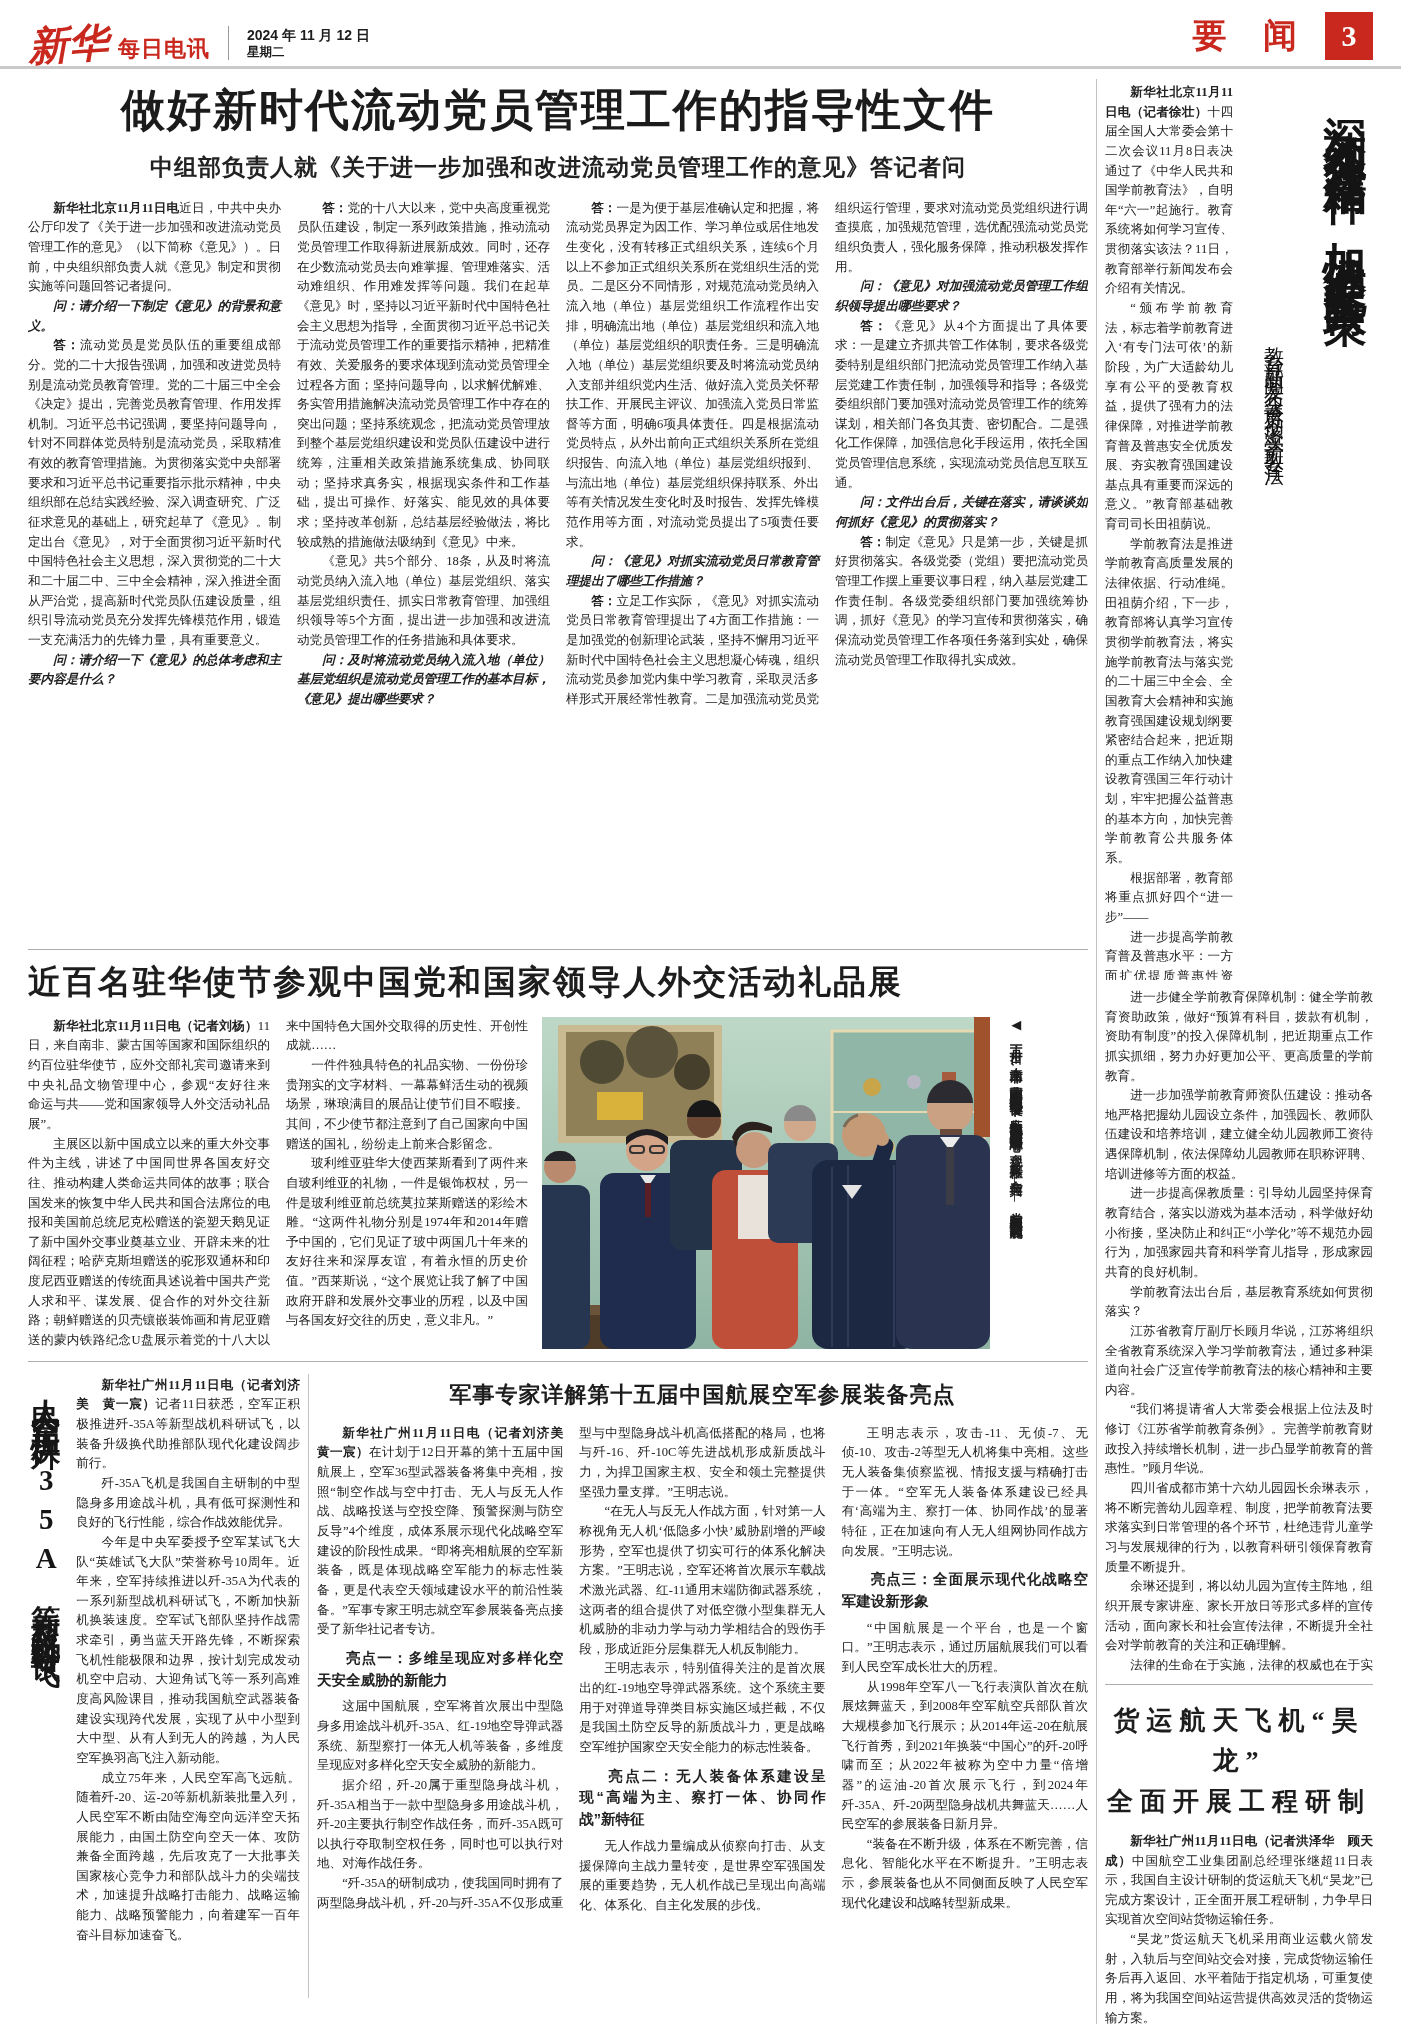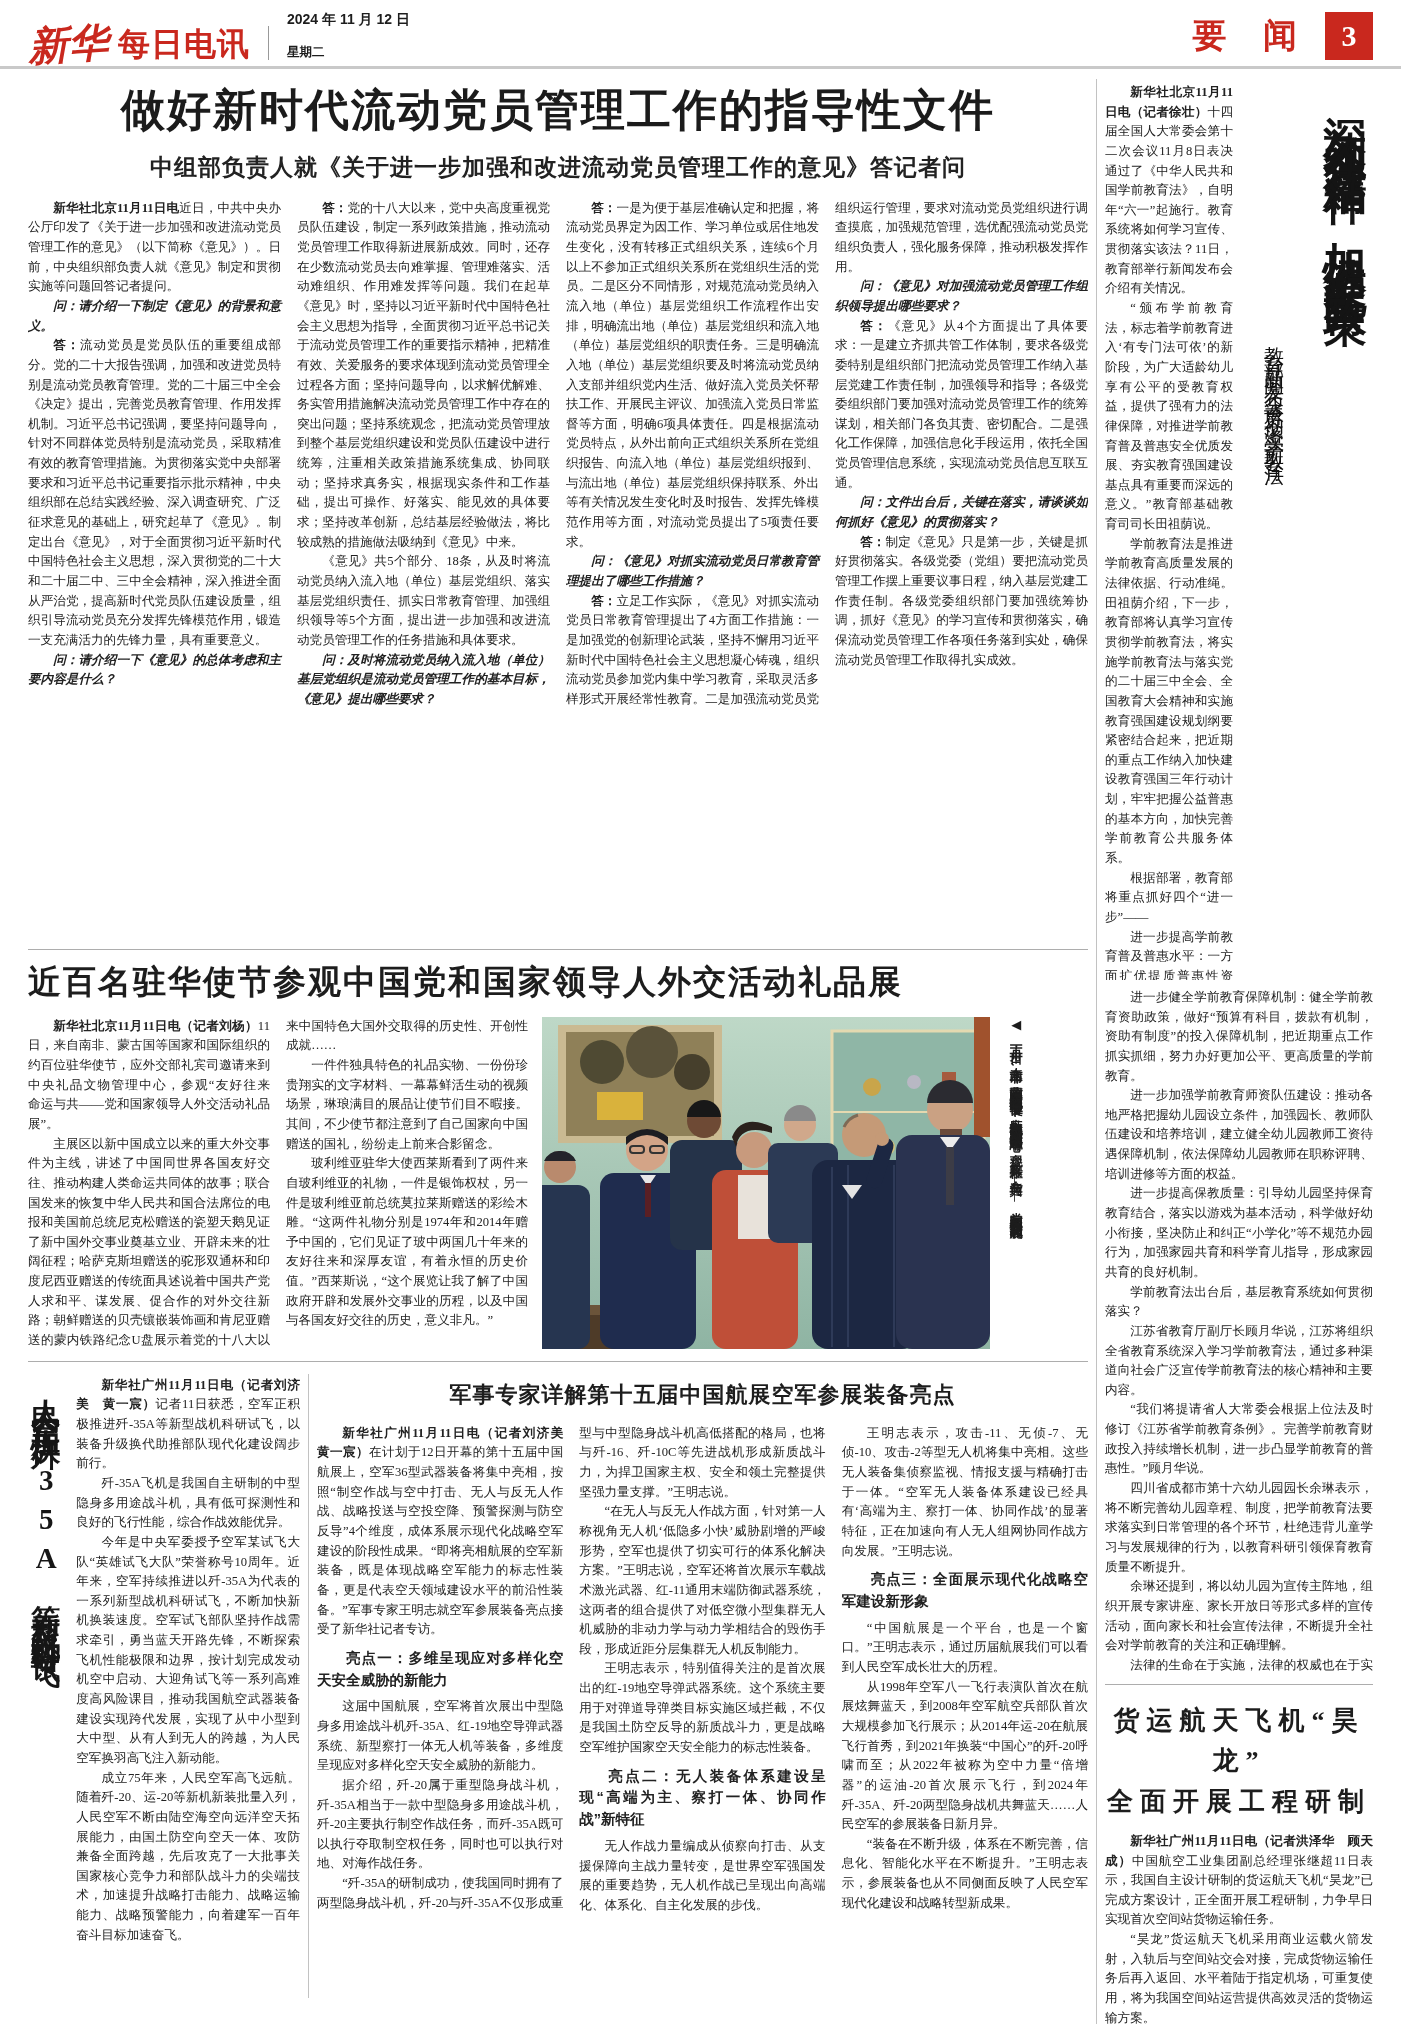--- a/index.html
+++ b/index.html
@@ -9,26 +9,26 @@
     background:#fff; color:#1d1d1d; overflow:hidden;
     font-family:"Liberation Serif","DejaVu Serif",serif;
   }
   
   .masthead { display:flex; justify-content:space-between; align-items:flex-end;
     padding:26px 28px 6px 28px; height:66px; }
   .mast-left { display:flex; align-items:flex-end; gap:10px; }
   .logo-script { color:#c9281e; font-size:40px; font-weight:bold; font-style:italic;
     display:inline-block; transform:rotate(-4deg); line-height:.8;
     font-family:"DejaVu Serif","Liberation Serif",serif; }
-  .logo-text { color:#c9281e; font-size:32px; font-weight:bold; line-height:1;
+  .logo-text { color:#c9281e; font-size:22px; font-weight:bold; line-height:1;
     font-family:"Liberation Sans","DejaVu Sans",sans-serif; letter-spacing:1px; }
   .mast-divider { width:1px; height:34px; background:#999; margin:0 8px; }
   .mast-date { font-family:"Liberation Sans","DejaVu Sans",sans-serif; }
   .mast-date .d1 { font-size:14px; font-weight:bold; line-height:1.3; }
-  .mast-date .d2 { font-size:12.5px; font-weight:bold; line-height:1.3;margin-top:16px; }
+  .mast-date .d2 { font-size:12.5px; font-weight:bold; line-height:1.3; }
   .mast-right { display:flex; align-items:center; gap:14px; }
   .section-title { color:#c9281e; font-size:34px; font-weight:bold; letter-spacing:14px;
     line-height:1; }
   .page-badge { background:#c9281e; color:#fff; width:48px; height:48px;
     display:flex; align-items:center; justify-content:center;
     font-size:30px; font-weight:bold; }
   .top-rule { height:3px; background:#c9c9c9; width:100%; }
 
   
   .content { display:flex; padding:6px 28px 0 28px; height:1955px; overflow:hidden; }

